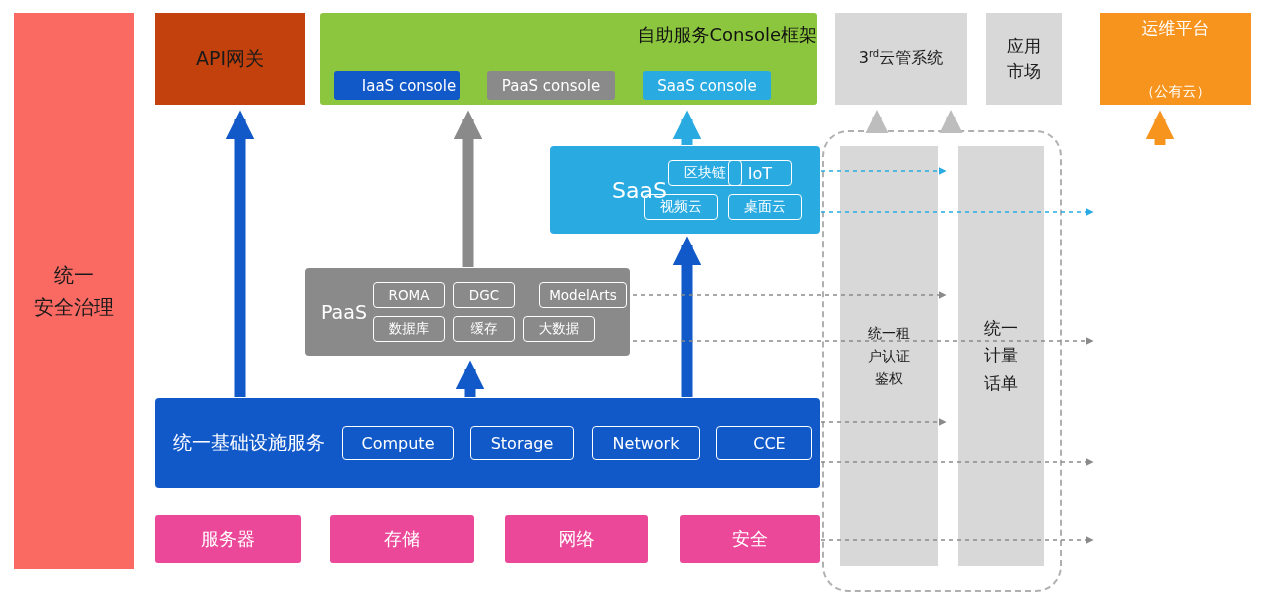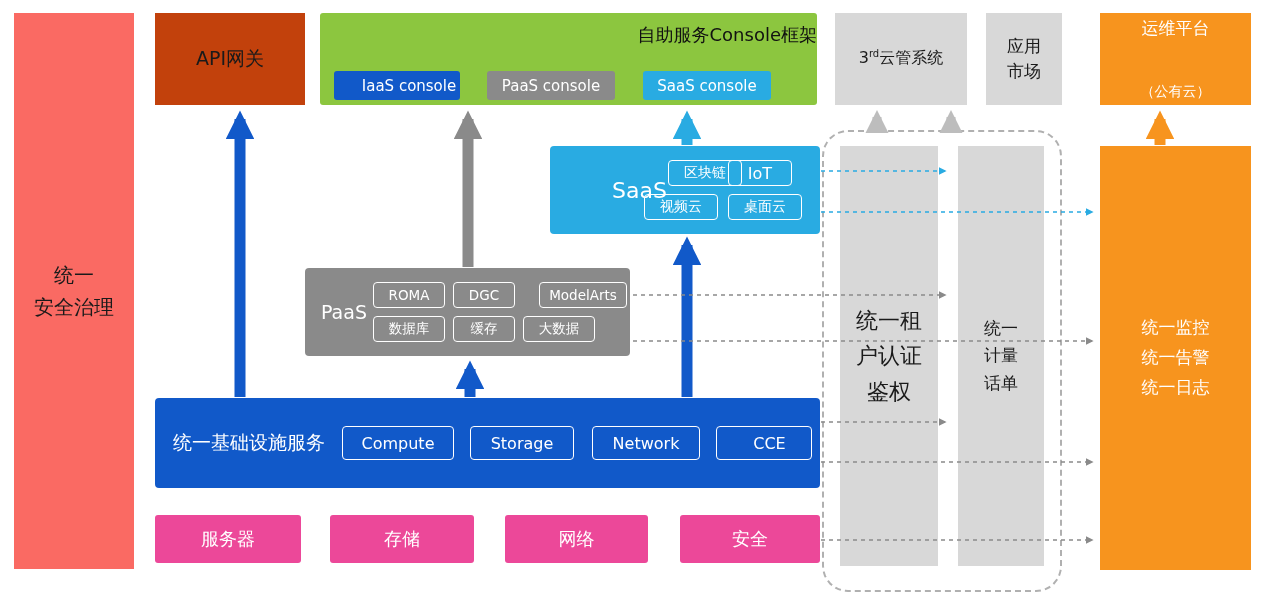--- a/index.html
+++ b/index.html
@@ -64,21 +64,21 @@
 
   .hw { background:#ec4899; color:#ffffff; font-size:18px; border-radius:3px; }
   #hw-0 { left:155px; top:515px; width:146px; height:48px; }
   #hw-1 { left:330px; top:515px; width:144px; height:48px; }
   #hw-2 { left:505px; top:515px; width:143px; height:48px; }
   #hw-3 { left:680px; top:515px; width:140px; height:48px; }
 
   #dashed-box { position:absolute; left:822px; top:130px; width:240px; height:462px;
                 border:2px dashed #b0b0b0; border-radius:26px; }
   #auth-bar    { left:840px; top:146px; width:98px;  height:420px; background:#d8d8d8;
-                 color:#1a1a1a; font-size:22px; line-height:1.6; }
+                 color:#1a1a1a; font-size:14px; line-height:1.6; }
   #billing-bar { left:958px; top:146px; width:86px;  height:420px; background:#d8d8d8;
                  color:#1a1a1a; font-size:17px; line-height:1.6; }
   #monitor-bar { left:1100px; top:146px; width:151px; height:424px; background:#f7941e;
                  color:#ffffff; font-size:17px; line-height:1.75; font-weight:500; }
 
   #arrows { position:absolute; left:0; top:0; pointer-events:none; }
 </style>
 </head>
 <body>
 
@@ -152,25 +152,20 @@
 户认证
 鉴权</span>
   </div>
 
   <div class="box" id="billing-bar">
     <span class="pre">统一
 计量
 话单</span>
   </div>
 
-  <div class="box" id="monitor-bar">
-    <span class="pre">统一监控
-统一告警
-统一日志</span>
-  </div>
 
   <svg id="arrows" width="1265" height="605" viewBox="0 0 1265 605">
     <defs>
       <marker id="mb" viewBox="0 0 10 10" refX="7" refY="5" markerWidth="2.6" markerHeight="2.6" orient="auto">
           <path d="M0,0L10,5L0,10Z" fill="#1159c9"></path>
         </marker>
       <marker id="mg" viewBox="0 0 10 10" refX="7" refY="5" markerWidth="2.6" markerHeight="2.6" orient="auto">
           <path d="M0,0L10,5L0,10Z" fill="#8a8a8a"></path>
         </marker>
       <marker id="mgl" viewBox="0 0 10 10" refX="7" refY="5" markerWidth="2.6" markerHeight="2.6" orient="auto">

